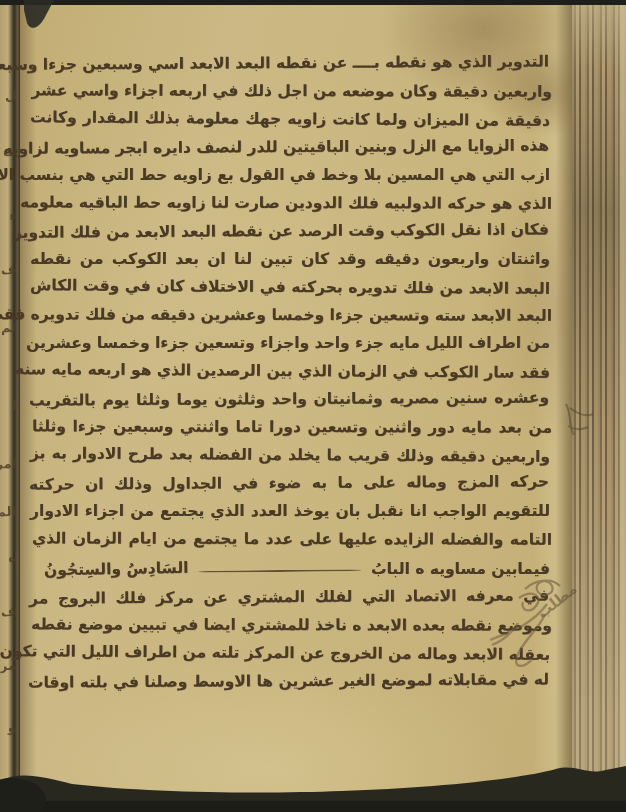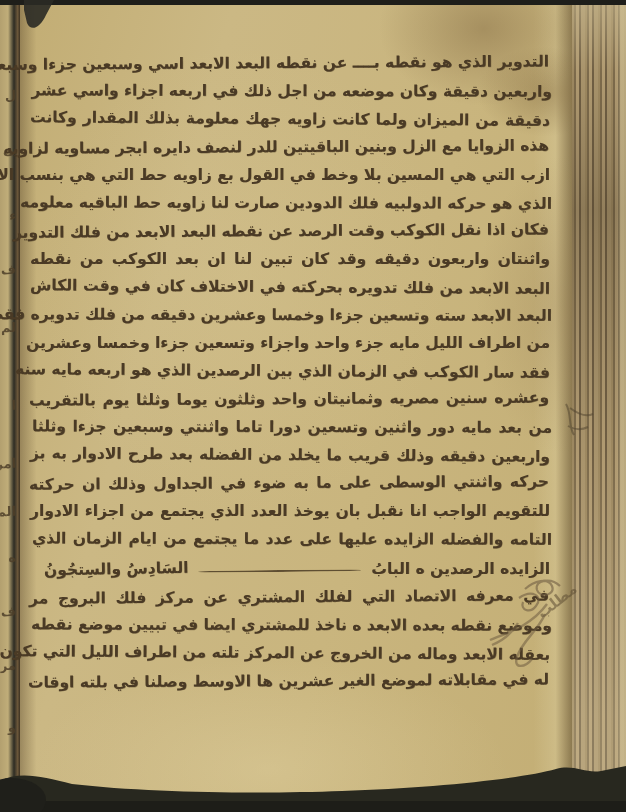--- a/index.html
+++ b/index.html
@@ -118,27 +118,27 @@
           <div class="text-line">الذي هو حركه الدولبيه فلك الدودين صارت لنا زاويه حط الباقيه معلومه</div>
           <div class="text-line">فكان اذا نقل الكوكب وقت الرصد عن نقطه البعد الابعد من فلك التدوير</div>
           <div class="text-line">واثنتان واربعون دقيقه وقد كان تبين لنا ان بعد الكوكب من نقطه</div>
           <div class="text-line">البعد الابعد من فلك تدويره بحركته في الاختلاف كان في وقت الكاش</div>
           <div class="text-line">البعد الابعد سته وتسعين جزءا وخمسا وعشرين دقيقه من فلك تدويره فقط</div>
           <div class="text-line">من اطراف الليل مايه جزء واحد واجزاء وتسعين جزءا وخمسا وعشرين</div>
           <div class="text-line">فقد سار الكوكب في الزمان الذي بين الرصدين الذي هو اربعه مايه سنه</div>
           <div class="text-line">وعشره سنين مصريه وثمانيتان واحد وثلثون يوما وثلثا يوم بالتقريب</div>
           <div class="text-line">من بعد مايه دور واثنين وتسعين دورا تاما واثنتي وسبعين جزءا وثلثا</div>
           <div class="text-line">واربعين دقيقه وذلك قريب ما يخلد من الفضله بعد طرح الادوار به بز</div>
-          <div class="text-line">حركه واثنتي الوسطى على ما به ضوء في الجداول وذلك ان حركته</div>
+          <div class="text-line">حركه المزج وماله على ما به ضوء في الجداول وذلك ان حركته</div>
           <div class="text-line">للتقويم الواجب انا نقبل بان يوخذ العدد الذي يجتمع من اجزاء الادوار</div>
           <div class="text-line">التامه والفضله الزايده عليها على عدد ما يجتمع من ايام الزمان الذي</div>
         </div>
 
       <div class="heading-row">
-        <span class="heading-right">الزايده الرصدين ه البابُ</span>
+        <span class="heading-right">فيمابين مساويه ه البابُ</span>
         <span class="filler-line"></span>
         <span class="heading-left">السَادِسُ والسِتجُونُ</span>
       </div>
 
       <div class="group">
 
       <div class="text-line">في معرفه الاتصاد التي لفلك المشتري عن مركز فلك البروج مر</div>
           <div class="text-line">وموضع نقطه بعده الابعد ه ناخذ للمشتري ايضا في تبيين موضع نقطه</div>
           <div class="text-line">بعقله الابعد وماله من الخروج عن المركز تلته من اطراف الليل التي تكون</div>
           <div class="text-line">له في مقابلاته لموضع الغير عشرين ها الاوسط وصلنا في بلته اوقات</div>

